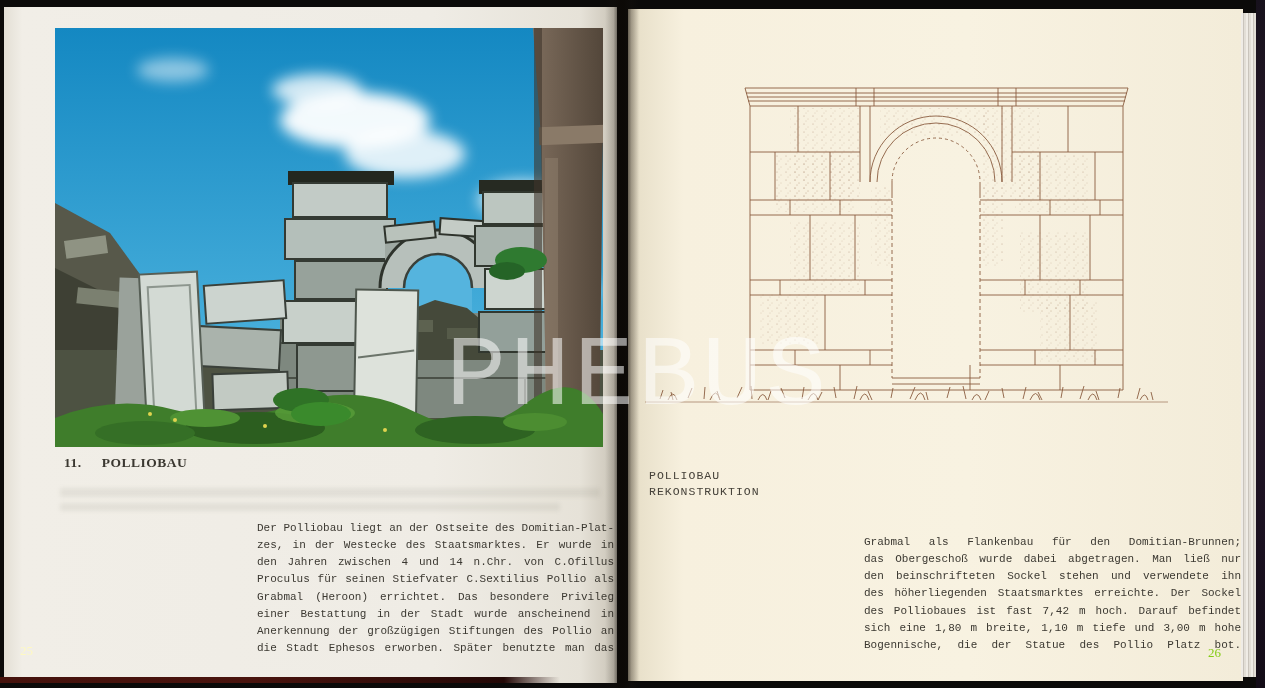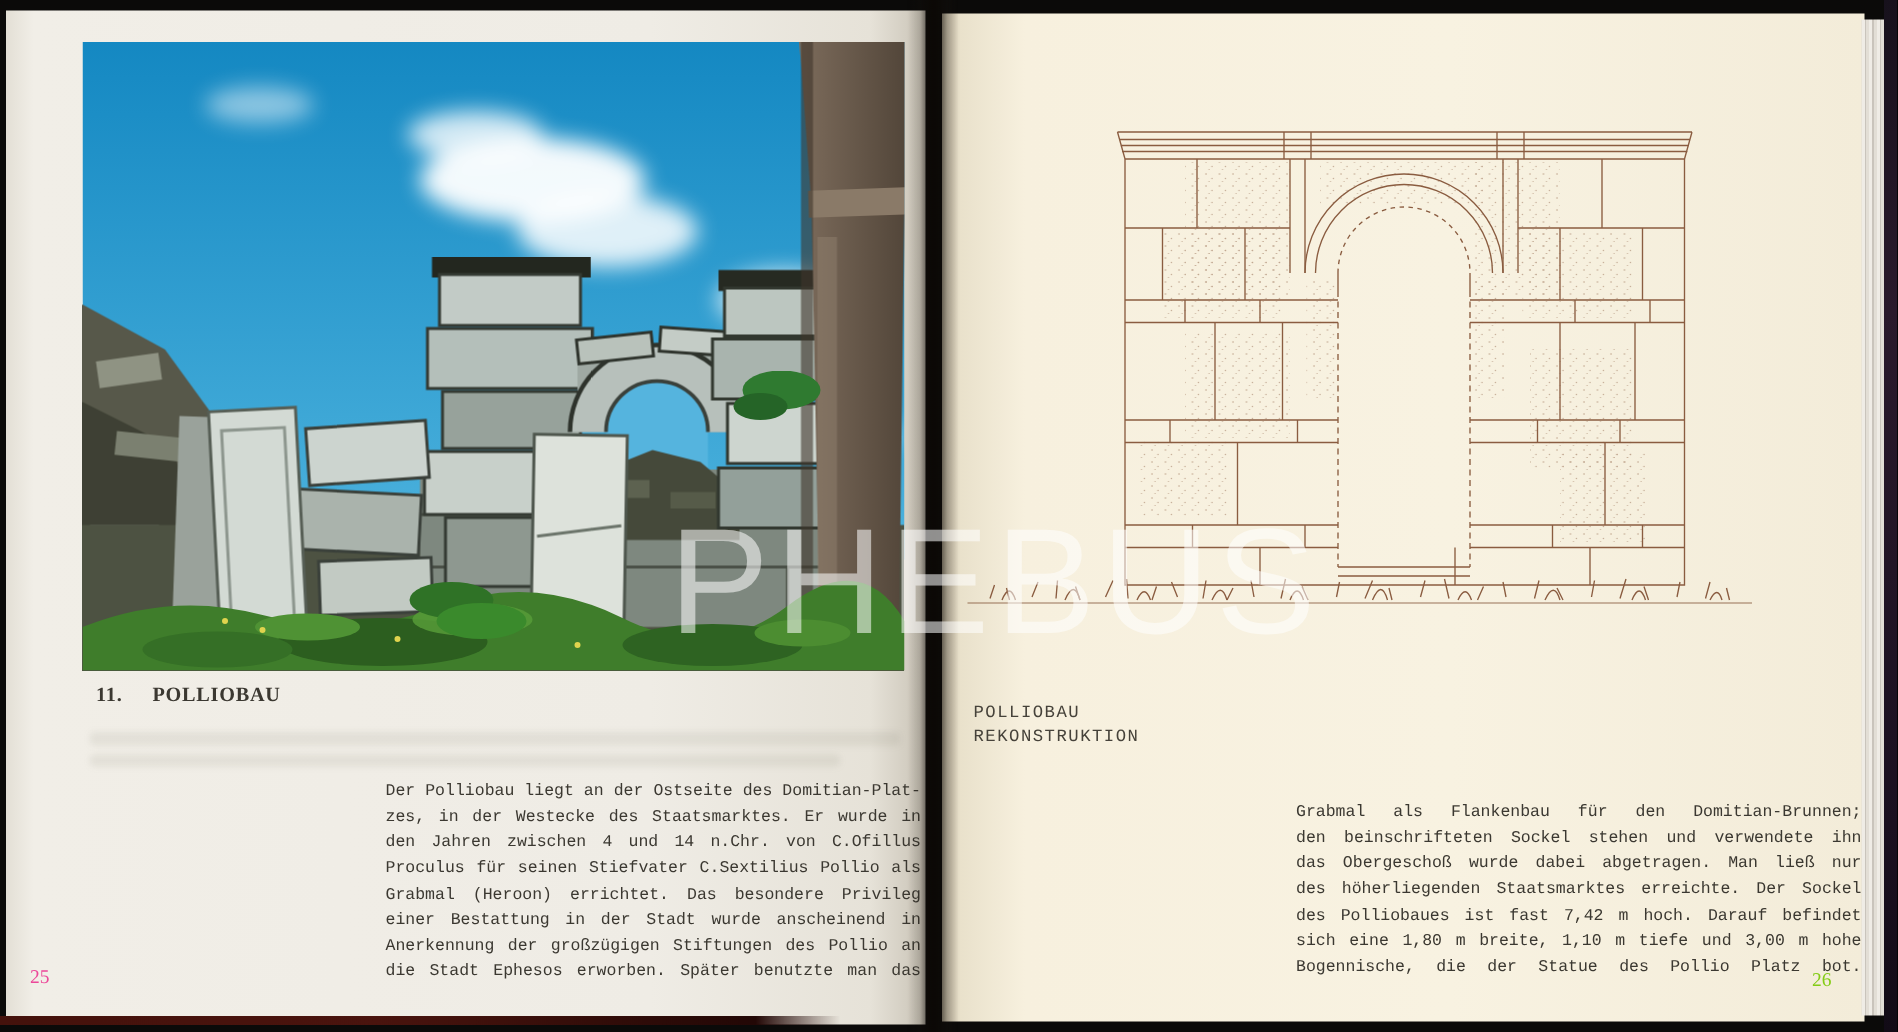--- a/index.html
+++ b/index.html
@@ -28,27 +28,27 @@
   .caption .num{display:inline-block;margin-right:20px;}
   .ghost{background:rgba(110,105,92,.10);filter:blur(2px);border-radius:3px;z-index:2;}
 
   .body-text{z-index:3;font-family:"Liberation Mono",monospace;font-size:11px;color:var(--ink,#3b3831);}
   #left-body{left:257px;top:522px;width:357px;}
   #right-body{left:864px;top:536px;width:377px;}
   .tline{height:17.15px;text-align:justify;text-align-last:justify;}
 
   .heading{left:649px;top:468px;z-index:3;font-family:"Liberation Mono",monospace;
     font-size:11.5px;letter-spacing:1px;color:#46423a;line-height:15.5px;}
-  .pageno{z-index:3;font-family:"Liberation Serif",serif;font-size:13px;color:#ec4899;}
+  .pageno{z-index:3;font-family:"Liberation Serif",serif;font-size:13px;color:#fef9c3;}
   #pn-left{left:20px;top:643px;}
   #pn-right{left:1208px;top:645px;color:#84cc16;text-align:right;}
 
   .drawing{left:640px;top:82px;width:530px;height:340px;z-index:3;}
 
-  .watermark{left:446px;top:338px;z-index:12;font-family:Liberation Sans, sans-serif;
+  .watermark{left:446px;top:328px;z-index:12;font-family:Liberation Mono, monospace;
     font-size:100px;line-height:1;letter-spacing:4px;color:rgba(255,255,255,.55);}
 </style>
 </head>
 <body>
 
 <div class="stage">
 
   <div class="abs page-left"></div>
   <div class="abs page-right"></div>
   <div class="abs fore-edge"></div>
@@ -245,22 +245,22 @@
     </svg>
   </div>
 
   <div class="abs heading">
     <div>POLLIOBAU</div>
     <div>REKONSTRUKTION</div>
   </div>
 
   <div class="abs body-text" id="right-body">
     <div class="tline">Grabmal als Flankenbau für den Domitian-Brunnen;</div>
+    <div class="tline">das Obergeschoß wurde dabei abgetragen. Man ließ nur</div>
     <div class="tline">den beinschrifteten Sockel stehen und verwendete ihn</div>
-    <div class="tline">das Obergeschoß wurde dabei abgetragen. Man ließ nur</div>
     <div class="tline">des höherliegenden Staatsmarktes erreichte. Der Sockel</div>
     <div class="tline">des Polliobaues ist fast 7,42 m hoch. Darauf befindet</div>
     <div class="tline">sich eine 1,80 m breite, 1,10 m tiefe und 3,00 m hohe</div>
     <div class="tline">Bogennische, die der Statue des Pollio Platz bot.</div>
   </div>
 
   <div class="abs pageno" id="pn-right">26</div>
 
   <div class="abs gutter"></div>
 

